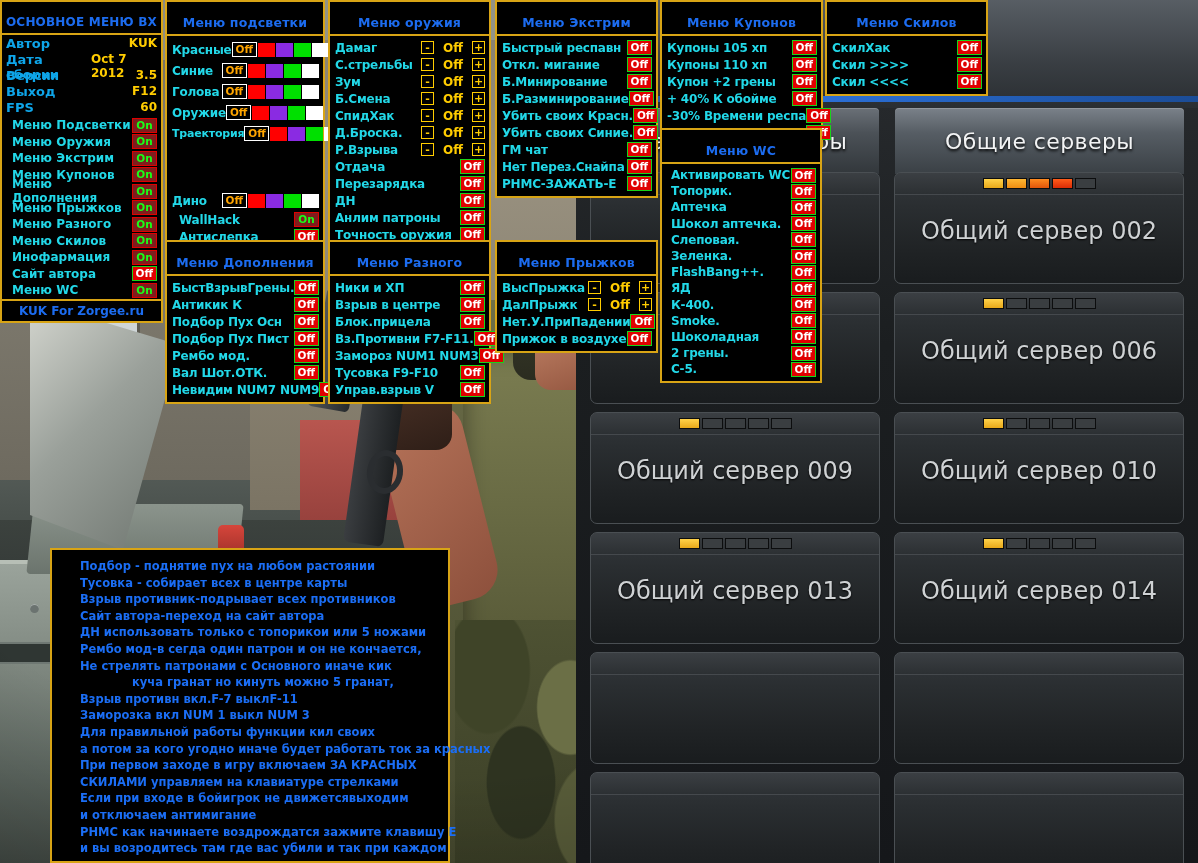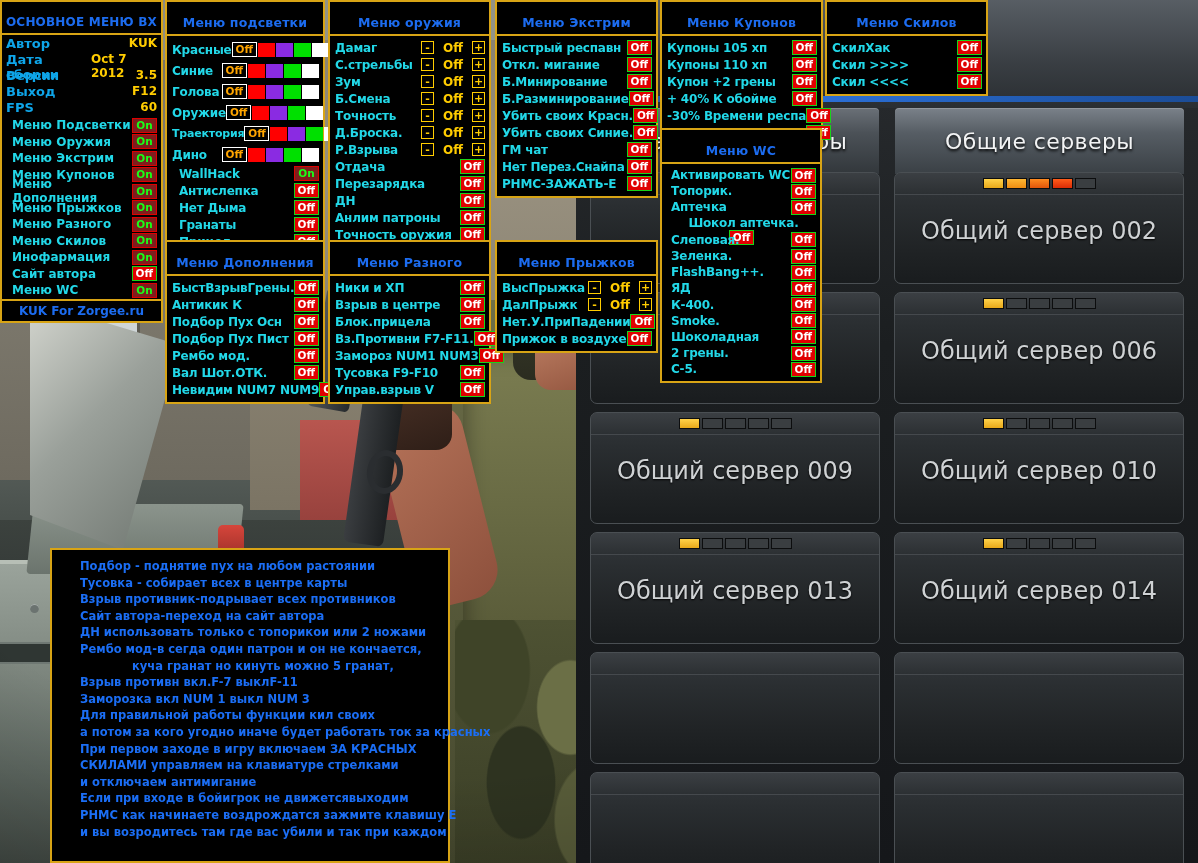--- a/index.html
+++ b/index.html
@@ -424,21 +424,21 @@
       <div class="row" style="height: 21px;">
         <span class="lbl" style="font-size: 11px;">Траектория</span>
         <span class="tog offw">Off</span>
         <span class="colorgrid">
           <span class="sw" style="background: rgb(255, 0, 0);"></span>
           <span class="sw" style="background: rgb(138, 43, 226);"></span>
           <span class="sw" style="background: rgb(0, 224, 0);"></span>
           <span class="sw" style="background: rgb(255, 255, 255);"></span>
         </span>
       </div>
-      <div class="row" style="height: 21px;">
+      <div class="row" style="height: 21px; margin-top: 46px;">
         <span class="lbl" style="font-size: 12px;">Дино</span>
         <span class="tog offw">Off</span>
         <span class="colorgrid">
           <span class="sw" style="background: rgb(255, 0, 0);"></span>
           <span class="sw" style="background: rgb(138, 43, 226);"></span>
           <span class="sw" style="background: rgb(0, 224, 0);"></span>
           <span class="sw" style="background: rgb(255, 255, 255);"></span>
         </span>
       </div>
       <div class="row">
@@ -485,21 +485,21 @@
         <span class="val" style="width: 38px; text-align: center;">Off</span>
         <span class="pm">+</span>
       </div>
       <div class="row">
         <span class="lbl">Б.Смена</span>
         <span class="pm">-</span>
         <span class="val" style="width: 38px; text-align: center;">Off</span>
         <span class="pm">+</span>
       </div>
       <div class="row">
-        <span class="lbl">Точность</span>
+        <span class="lbl">СпидХак</span>
         <span class="pm">-</span>
         <span class="val" style="width: 38px; text-align: center;">Off</span>
         <span class="pm">+</span>
       </div>
       <div class="row">
         <span class="lbl">Д.Броска.</span>
         <span class="pm">-</span>
         <span class="val" style="width: 38px; text-align: center;">Off</span>
         <span class="pm">+</span>
       </div>
@@ -634,21 +634,21 @@
         <span class="tog off">Off</span>
       </div>
       <div class="row" style="height: 16.2px;">
         <span class="lbl" style="padding-left: 4px;">Топорик.</span>
         <span class="tog off">Off</span>
       </div>
       <div class="row" style="height: 16.2px;">
         <span class="lbl" style="padding-left: 4px;">Аптечка</span>
         <span class="tog off">Off</span>
       </div>
-      <div class="row" style="height: 16.2px; flex-direction: column;">
+      <div class="row" style="height: 16.2px;">
         <span class="lbl" style="padding-left: 4px;">Шокол аптечка.</span>
         <span class="tog off">Off</span>
       </div>
       <div class="row" style="height: 16.2px;">
         <span class="lbl" style="padding-left: 4px;">Слеповая.</span>
         <span class="tog off">Off</span>
       </div>
       <div class="row" style="height: 16.2px;">
         <span class="lbl" style="padding-left: 4px;">Зеленка.</span>
         <span class="tog off">Off</span>
@@ -776,26 +776,27 @@
         <span class="tog off">Off</span>
       </div>
     </div>
 </div>
 
 <div id="p-info">
     <div class="line">Подбор - поднятие пух на любом растоянии</div>
     <div class="line">Тусовка - собирает всех в центре карты</div>
     <div class="line">Взрыв противник-подрывает всех противников</div>
     <div class="line">Сайт автора-переход на сайт автора</div>
-    <div class="line">ДН использовать только с топорикои или 2 ножами</div>
+    <div class="line">ДН использовать только с топорикои или 5 ножами</div>
     <div class="line">Рембо мод-в сегда один патрон и он не кончается,</div>
+    <div class="line">Не стрелять патронами с Основного иначе кик</div>
     <div class="line ind">куча гранат но кинуть можно 5 гранат,</div>
     <div class="line">Взрыв противн вкл.F-7 выклF-11</div>
     <div class="line">Заморозка вкл NUM 1 выкл NUM 3</div>
     <div class="line">Для правильной работы функции кил своих</div>
     <div class="line">а потом за кого угодно иначе будет работать ток за красных</div>
     <div class="line">При первом заходе в игру включаем ЗА КРАСНЫХ</div>
     <div class="line">СКИЛАМИ управляем на клавиатуре стрелками</div>
+    <div class="line">Если при входе в бойигрок не движетсявыходим</div>
     <div class="line">и отключаем антимигание</div>
-    <div class="line">Если при входе в бойигрок не движетсявыходим</div>
     <div class="line">РНМС как начинаете воздрождатся зажмите клавишу Е</div>
     <div class="line">и вы возродитесь там где вас убили и так при каждом</div>
   </div>
 
 </body></html>

